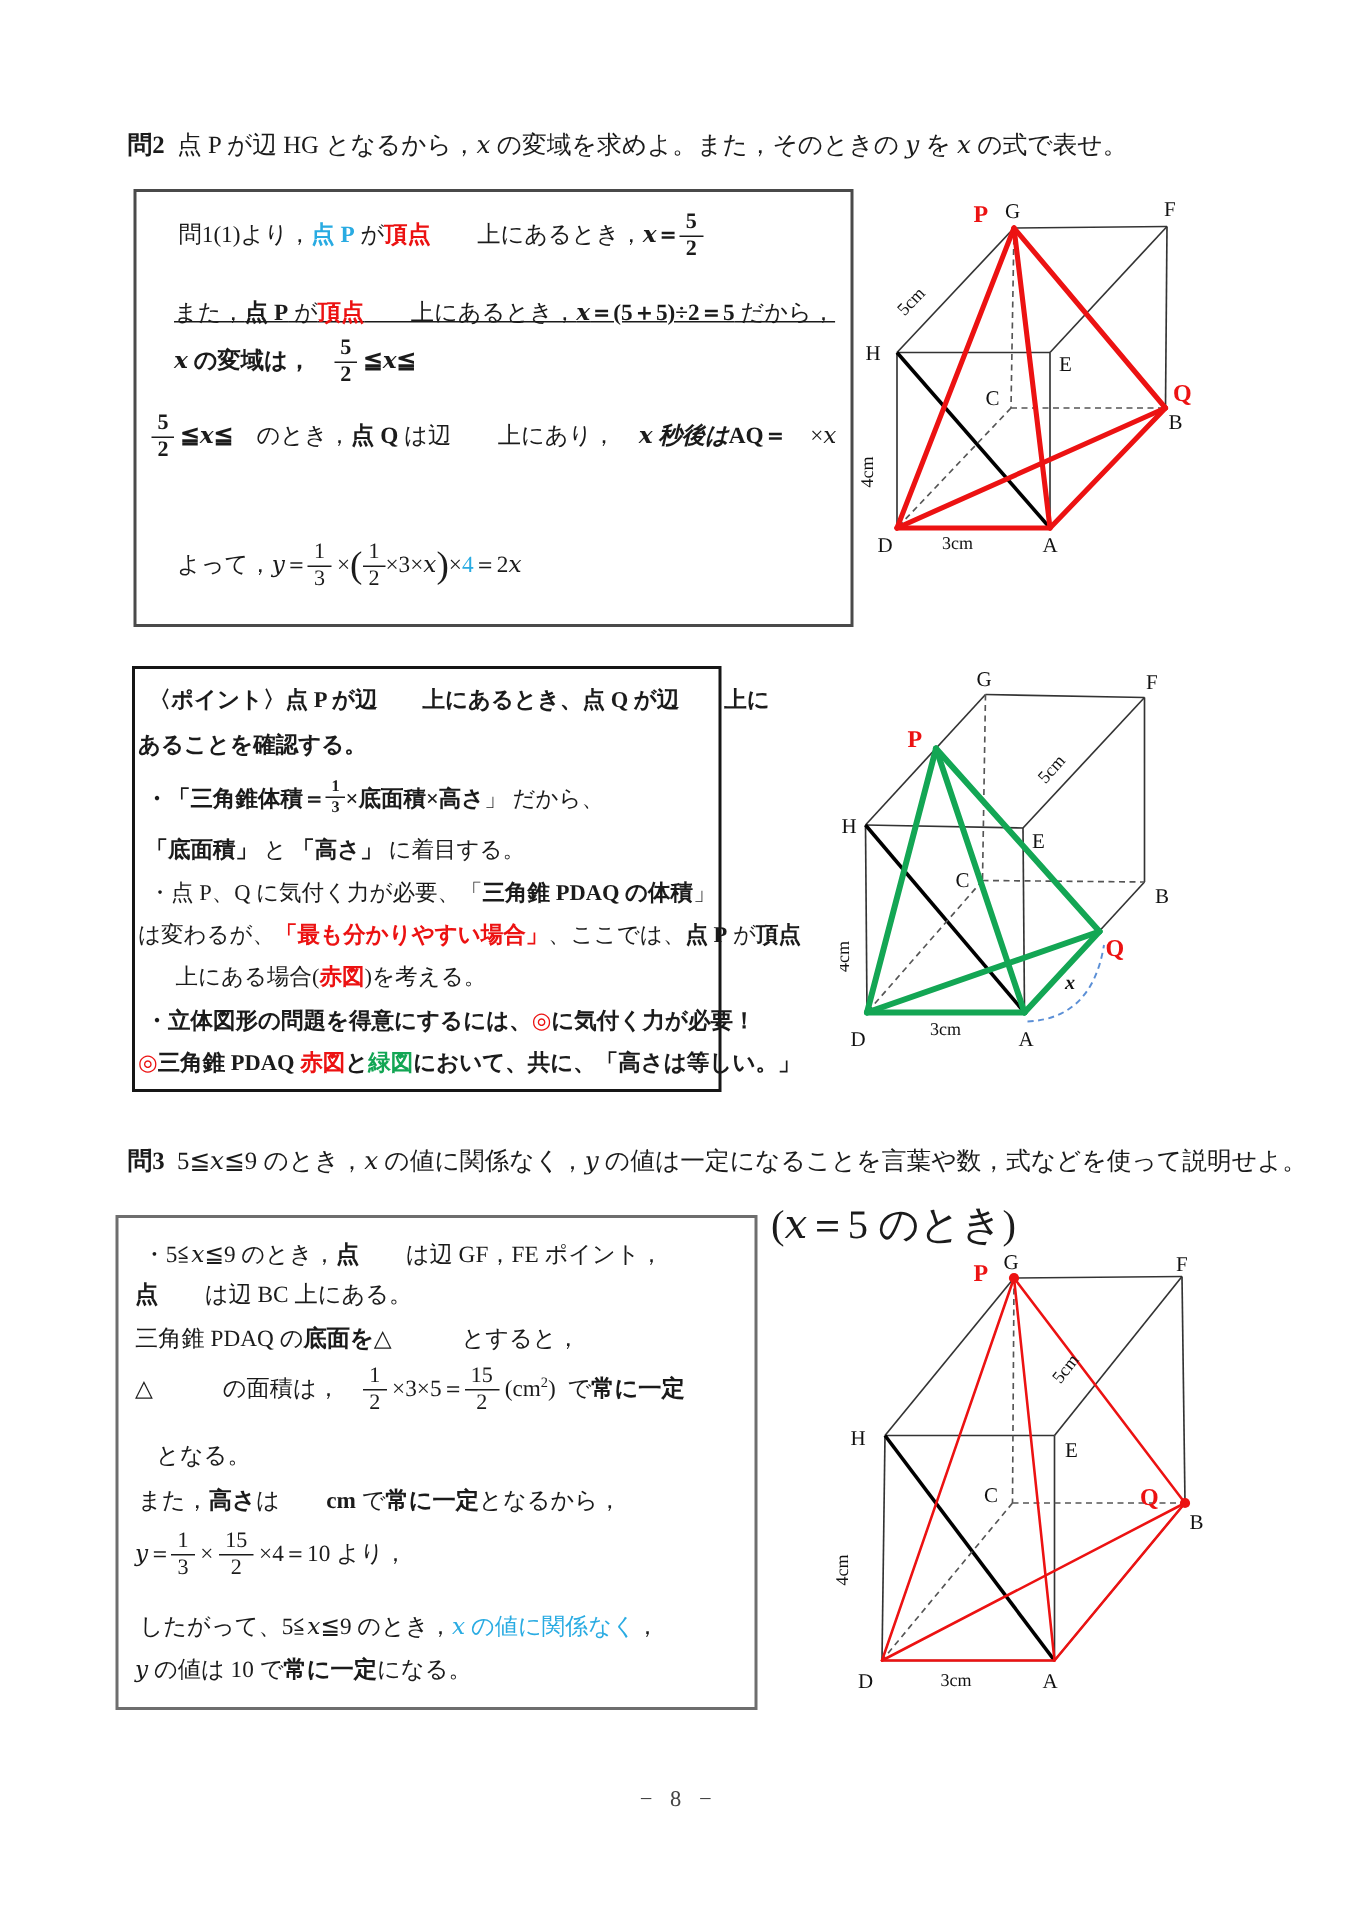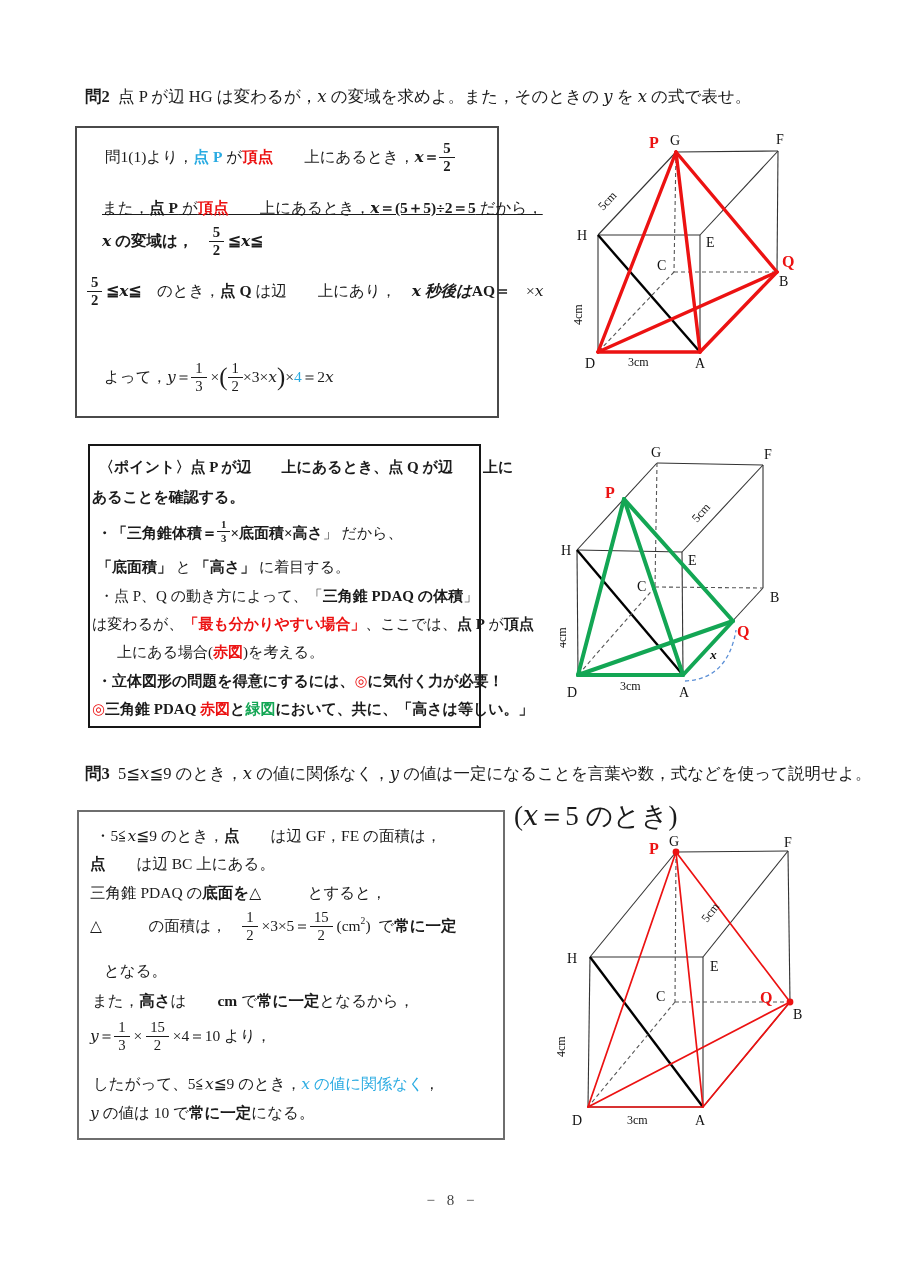--- a/index.html
+++ b/index.html
@@ -1,20 +1,20 @@
 <!DOCTYPE html>
 <html style="--red: #ec1212; --blue: #29abe2; --green: #13a654; --arc: #5b8fd6; --edge: #333333; --edge_bold: #000000; --edge_dashed: #555555;"><head>
 <meta charset="utf-8">
 <style>
   html,body{margin:0;padding:0;background:#fff;}
   #page{position:relative;width:905px;height:1280px;background:#ffffff;overflow:hidden;
         font-family:"Liberation Serif","DejaVu Serif",serif;color:#1b1b1b;}
   .hline{position:absolute;font-size:16.5px;white-space:pre;}
   .box{position:absolute;background:#fff;box-sizing:border-box;}
-  #box1{left:75px;top:126px;width:424px;height:292px;border:2px solid #4a4a4a;}
+  #box1{left:89px;top:126px;width:480px;height:292px;border:2px solid #4a4a4a;}
   #box2{left:88px;top:444px;width:393px;height:284px;border:2.5px solid #161616;}
   #box3{left:77px;top:810px;width:428px;height:330px;border:2px solid #6e6e6e;}
   .ln{position:absolute;font-size:15.5px;line-height:1.32;white-space:pre;}
   #box2 .ln{font-size:15px;}
   #box3 .ln{font-size:15.5px;}
   .b{font-weight:bold;}
   .it{font-style:italic;font-family:"DejaVu Serif",serif;}
   .red{color:var(--red);}
   .blue{color:var(--blue);}
   .green{color:var(--green);}
@@ -28,21 +28,21 @@
   #caption{position:absolute;left:514px;top:798px;font-size:27px;white-space:pre;}
   #pagenum{position:absolute;left:0;top:1192px;width:905px;text-align:center;
            font-size:15px;letter-spacing:4px;color:#444;}
   svg text{font-family:"Liberation Serif","DejaVu Serif",serif;}
 </style>
 </head>
 <body>
 
 <div id="page">
 
-  <div class="hline" style="left:85px;top:86px;"><span class="b">問2</span><span>  点 P が辺 HG は変わるが，</span><span class="it">x</span><span> の変域を求めよ。また，そのときの </span><span class="it">y</span><span> を </span><span class="it">x</span><span> の式で表せ。</span></div>
+  <div class="hline" style="left:85px;top:86px;"><span class="b">問2</span><span>  点 P が辺 HG となるから，</span><span class="it">x</span><span> の変域を求めよ。また，そのときの </span><span class="it">y</span><span> を </span><span class="it">x</span><span> の式で表せ。</span></div>
 
   <div id="box1" class="box">
     <div class="ln" style="top: 13px; left: 28px;"><span>問1(1)より，</span><span class="b blue">点 P</span><span> が</span><span class="b red">頂点</span><span>　　上にあるとき，</span><span class="it b">x</span><span class="b">＝</span><span class="frac b"><span class="num">5</span><span class="den">2</span></span></div>
     <div class="ln" style="top: 70px; left: 25px; text-decoration: underline;"><span>また，</span><span class="b">点 P</span><span> が</span><span class="b red">頂点</span><span>　　上にあるとき，</span><span class="it b">x</span><span class="b">＝(5＋5)÷2＝5</span><span> だから，</span></div>
     <div class="ln" style="top: 97px; left: 25px;"><span class="it b">x</span><span class="b"> の変域は，</span><span>　</span><span class="frac b"><span class="num">5</span><span class="den">2</span></span><span class="b"> ≦</span><span class="it b">x</span><span class="b">≦</span></div>
     <div class="ln" style="top: 147px; left: 10px;"><span class="frac b"><span class="num">5</span><span class="den">2</span></span><span class="b"> ≦</span><span class="it b">x</span><span class="b">≦</span><span>　のとき，</span><span class="b">点 Q</span><span> は辺　　上にあり，　</span><span class="it b">x</span><span> </span><span class="it b">秒後は</span><span class="b">AQ＝</span><span>　×</span><span class="it">x</span></div>
     <div class="ln" style="top: 233px; left: 27px;"><span>よって，</span><span class="it">y</span><span>＝</span><span class="frac"><span class="num">1</span><span class="den">3</span></span><span> ×</span><span class="bp">(</span><span class="frac"><span class="num">1</span><span class="den">2</span></span><span>×3×</span><span class="it">x</span><span class="bp">)</span><span>×</span><span class="blue">4</span><span>＝2</span><span class="it">x</span></div>
   </div>
 
   <div class="fig" style="left: 570px; top: 118px;"><svg width="332" height="262" viewBox="0 0 332 262">
@@ -78,21 +78,21 @@
         <text x="33" y="93" fill="#111111" font-size="12" transform="rotate(-46 33 93)">5cm</text>
         <text x="12" y="207" fill="#111111" font-size="12" transform="rotate(-90 12 207)">4cm</text>
         <text x="58" y="248" fill="#111111" font-size="12">3cm</text>
       </svg></div>
 
   <div id="box2" class="box">
     <div class="ln" style="top: 12px; left: 9px;"><span class="b">〈ポイント〉</span><span class="b">点 P</span><span class="b"> が辺　　上にあるとき、</span><span class="b">点 Q</span><span class="b"> が辺　　上に</span></div>
     <div class="ln" style="top: 42px; left: 2px;"><span class="b">あることを確認する。</span></div>
     <div class="ln" style="top: 73px; left: 7px;"><span class="b">・「</span><span class="b">三角錐体積＝</span><span class="frac fs b"><span class="num">1</span><span class="den">3</span></span><span class="b">×底面積×高さ</span><span>」 だから、</span></div>
     <div class="ln" style="top: 112px; left: 7px;"><span class="b">「底面積」</span><span> と </span><span class="b">「高さ」</span><span> に着目する。</span></div>
-    <div class="ln" style="top: 141px; left: 9px;"><span>・点 P、Q の動き方によって、「</span><span class="b">三角錐 PDAQ の体積</span><span>」</span></div>
+    <div class="ln" style="top: 141px; left: 9px;"><span>・点 P、Q に気付く力が必要、「</span><span class="b">三角錐 PDAQ の体積</span><span>」</span></div>
     <div class="ln" style="top: 169px; left: 2px;"><span>は変わるが、</span><span class="b red">「最も分かりやすい場合」</span><span>、ここでは、</span><span class="b">点 P</span><span> が</span><span class="b">頂点</span></div>
     <div class="ln" style="top: 197px; left: 27px;"><span>上にある場合(</span><span class="b red">赤図</span><span>)を考える。</span></div>
     <div class="ln" style="top: 226px; left: 7px;"><span class="b">・立体図形の問題を得意にするには、</span><span class="red">◎</span><span class="b">に気付く力が必要！</span></div>
     <div class="ln" style="top: 254px; left: 2px;"><span class="red">◎</span><span class="b">三角錐 PDAQ </span><span class="b red">赤図</span><span class="b">と</span><span class="b green">緑図</span><span class="b">において、共に、「高さは等しい。」</span></div>
   </div>
 
   <div class="fig" style="left: 560px; top: 440px;"><svg width="345" height="285" viewBox="0 0 345 285">
         <line x1="17" y1="110" x2="97" y2="23" stroke="#333333" stroke-width="1.1"></line>
         <line x1="97" y1="23" x2="203" y2="25" stroke="#333333" stroke-width="1.1"></line>
         <line x1="203" y1="25" x2="122" y2="112" stroke="#333333" stroke-width="1.1"></line>
@@ -127,21 +127,21 @@
         <text x="6" y="208" fill="#111111" font-size="12" transform="rotate(-90 6 208)">4cm</text>
         <text x="60" y="250" fill="#111111" font-size="12">3cm</text>
         <text x="150" y="219" fill="#111111" font-size="13.5" font-weight="bold" font-style="italic">x</text>
       </svg></div>
 
   <div class="hline" style="left:85px;top:763px;"><span class="b">問3</span><span>  5≦</span><span class="it">x</span><span>≦9 のとき，</span><span class="it">x</span><span> の値に関係なく，</span><span class="it">y</span><span> の値は一定になることを言葉や数，式などを使って説明せよ。</span></div>
 
   <div id="caption"><span>(</span><span class="it">x</span><span>＝5 のとき)</span></div>
 
   <div id="box3" class="box">
-    <div class="ln" style="top: 14px; left: 16px;"><span>・5≦</span><span class="it">x</span><span>≦9 のとき，</span><span class="b">点</span><span>　　は辺 GF，FE の面積は，</span></div>
+    <div class="ln" style="top: 14px; left: 16px;"><span>・5≦</span><span class="it">x</span><span>≦9 のとき，</span><span class="b">点</span><span>　　は辺 GF，FE ポイント，</span></div>
     <div class="ln" style="top: 42px; left: 11px;"><span class="b">点</span><span>　　は辺 BC 上にある。</span></div>
     <div class="ln" style="top: 71px; left: 11px;"><span>三角錐 PDAQ の</span><span class="b">底面を△</span><span>　　　とすると，</span></div>
     <div class="ln" style="top: 98px; left: 11px;"><span>△　　　の面積は，　</span><span class="frac"><span class="num">1</span><span class="den">2</span></span><span> ×3×5＝</span><span class="frac"><span class="num">15</span><span class="den">2</span></span><span> (cm</span><span class="sup">2</span><span>)  で</span><span class="b">常に一定</span></div>
     <div class="ln" style="top: 149px; left: 13px; margin-left: 12px;"><span>となる。</span></div>
     <div class="ln" style="top: 179px; left: 13px;"><span>また，</span><span class="b">高さ</span><span>は</span><span>　　</span><span class="b">cm</span><span> で</span><span class="b">常に一定</span><span>となるから，</span></div>
     <div class="ln" style="top: 208px; left: 11px;"><span class="it">y</span><span>＝</span><span class="frac"><span class="num">1</span><span class="den">3</span></span><span> × </span><span class="frac"><span class="num">15</span><span class="den">2</span></span><span> ×4＝10 より，</span></div>
     <div class="ln" style="top: 262px; left: 14px;"><span>したがって、5≦</span><span class="it">x</span><span>≦9 のとき，</span><span class="it blue">x</span><span class="blue"> の値に関係なく</span><span>，</span></div>
     <div class="ln" style="top: 291px; left: 11px;"><span class="it">y</span><span> の値は 10 で</span><span class="b">常に一定</span><span>になる。</span></div>
   </div>
 

